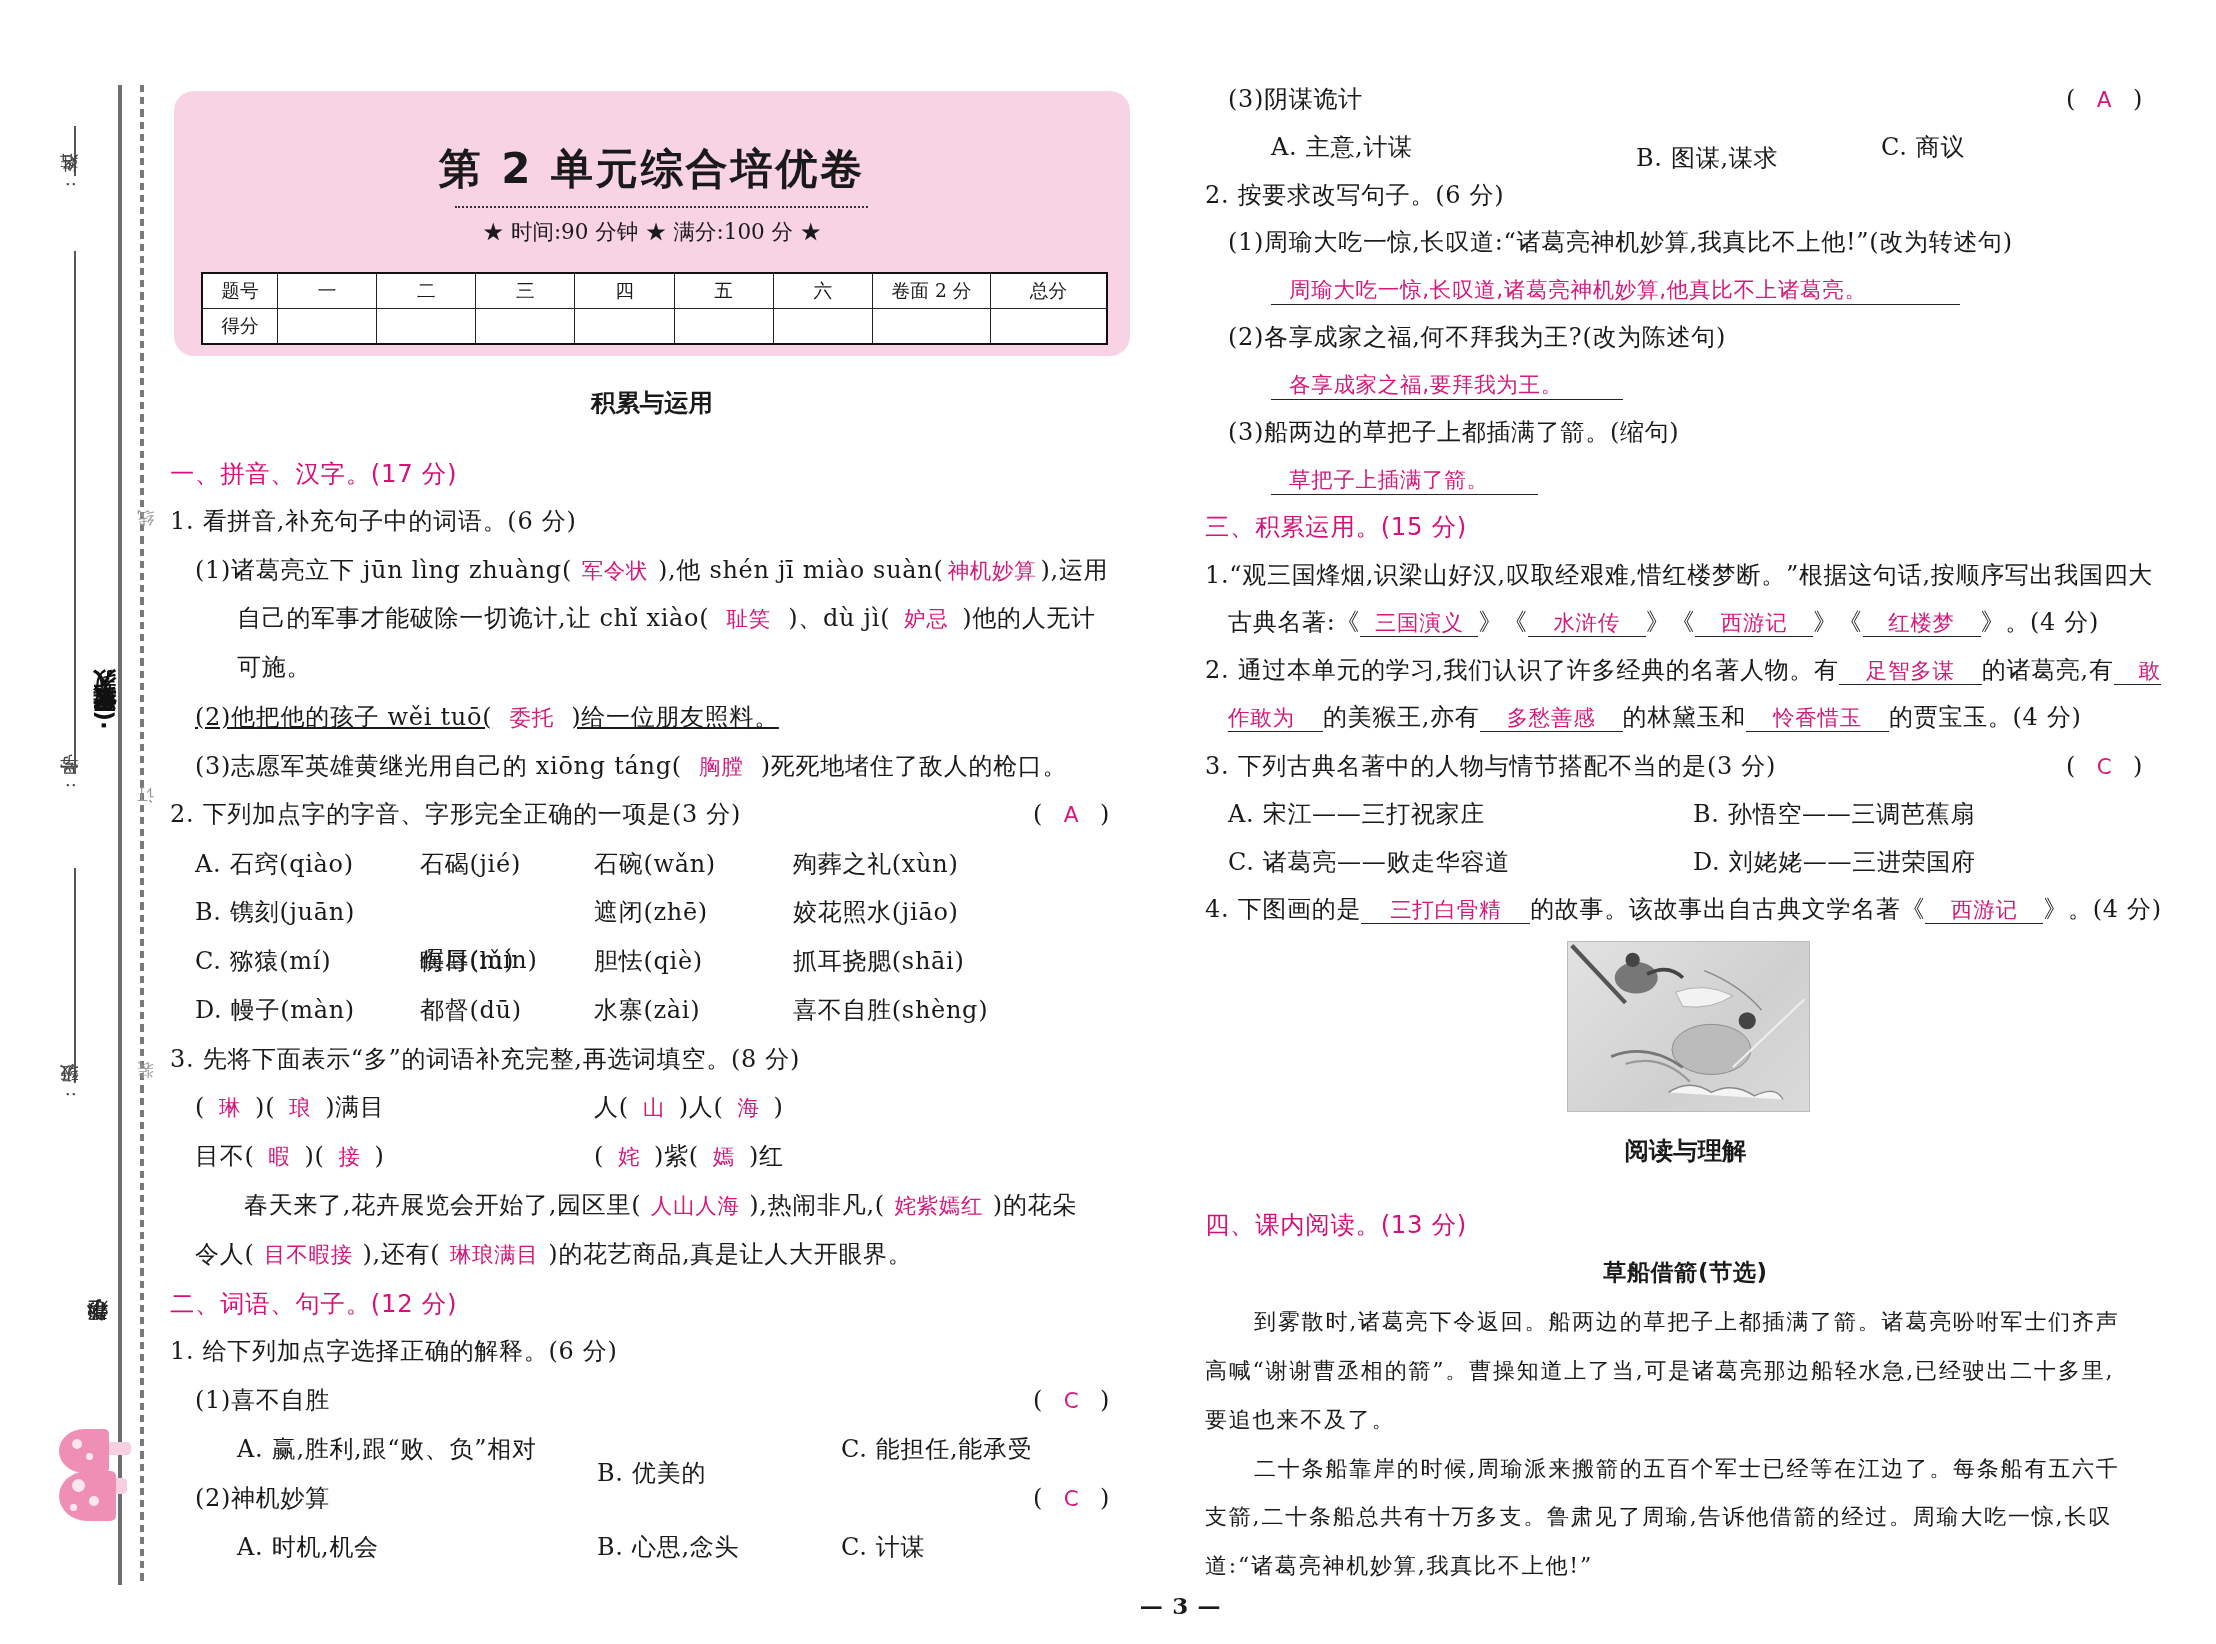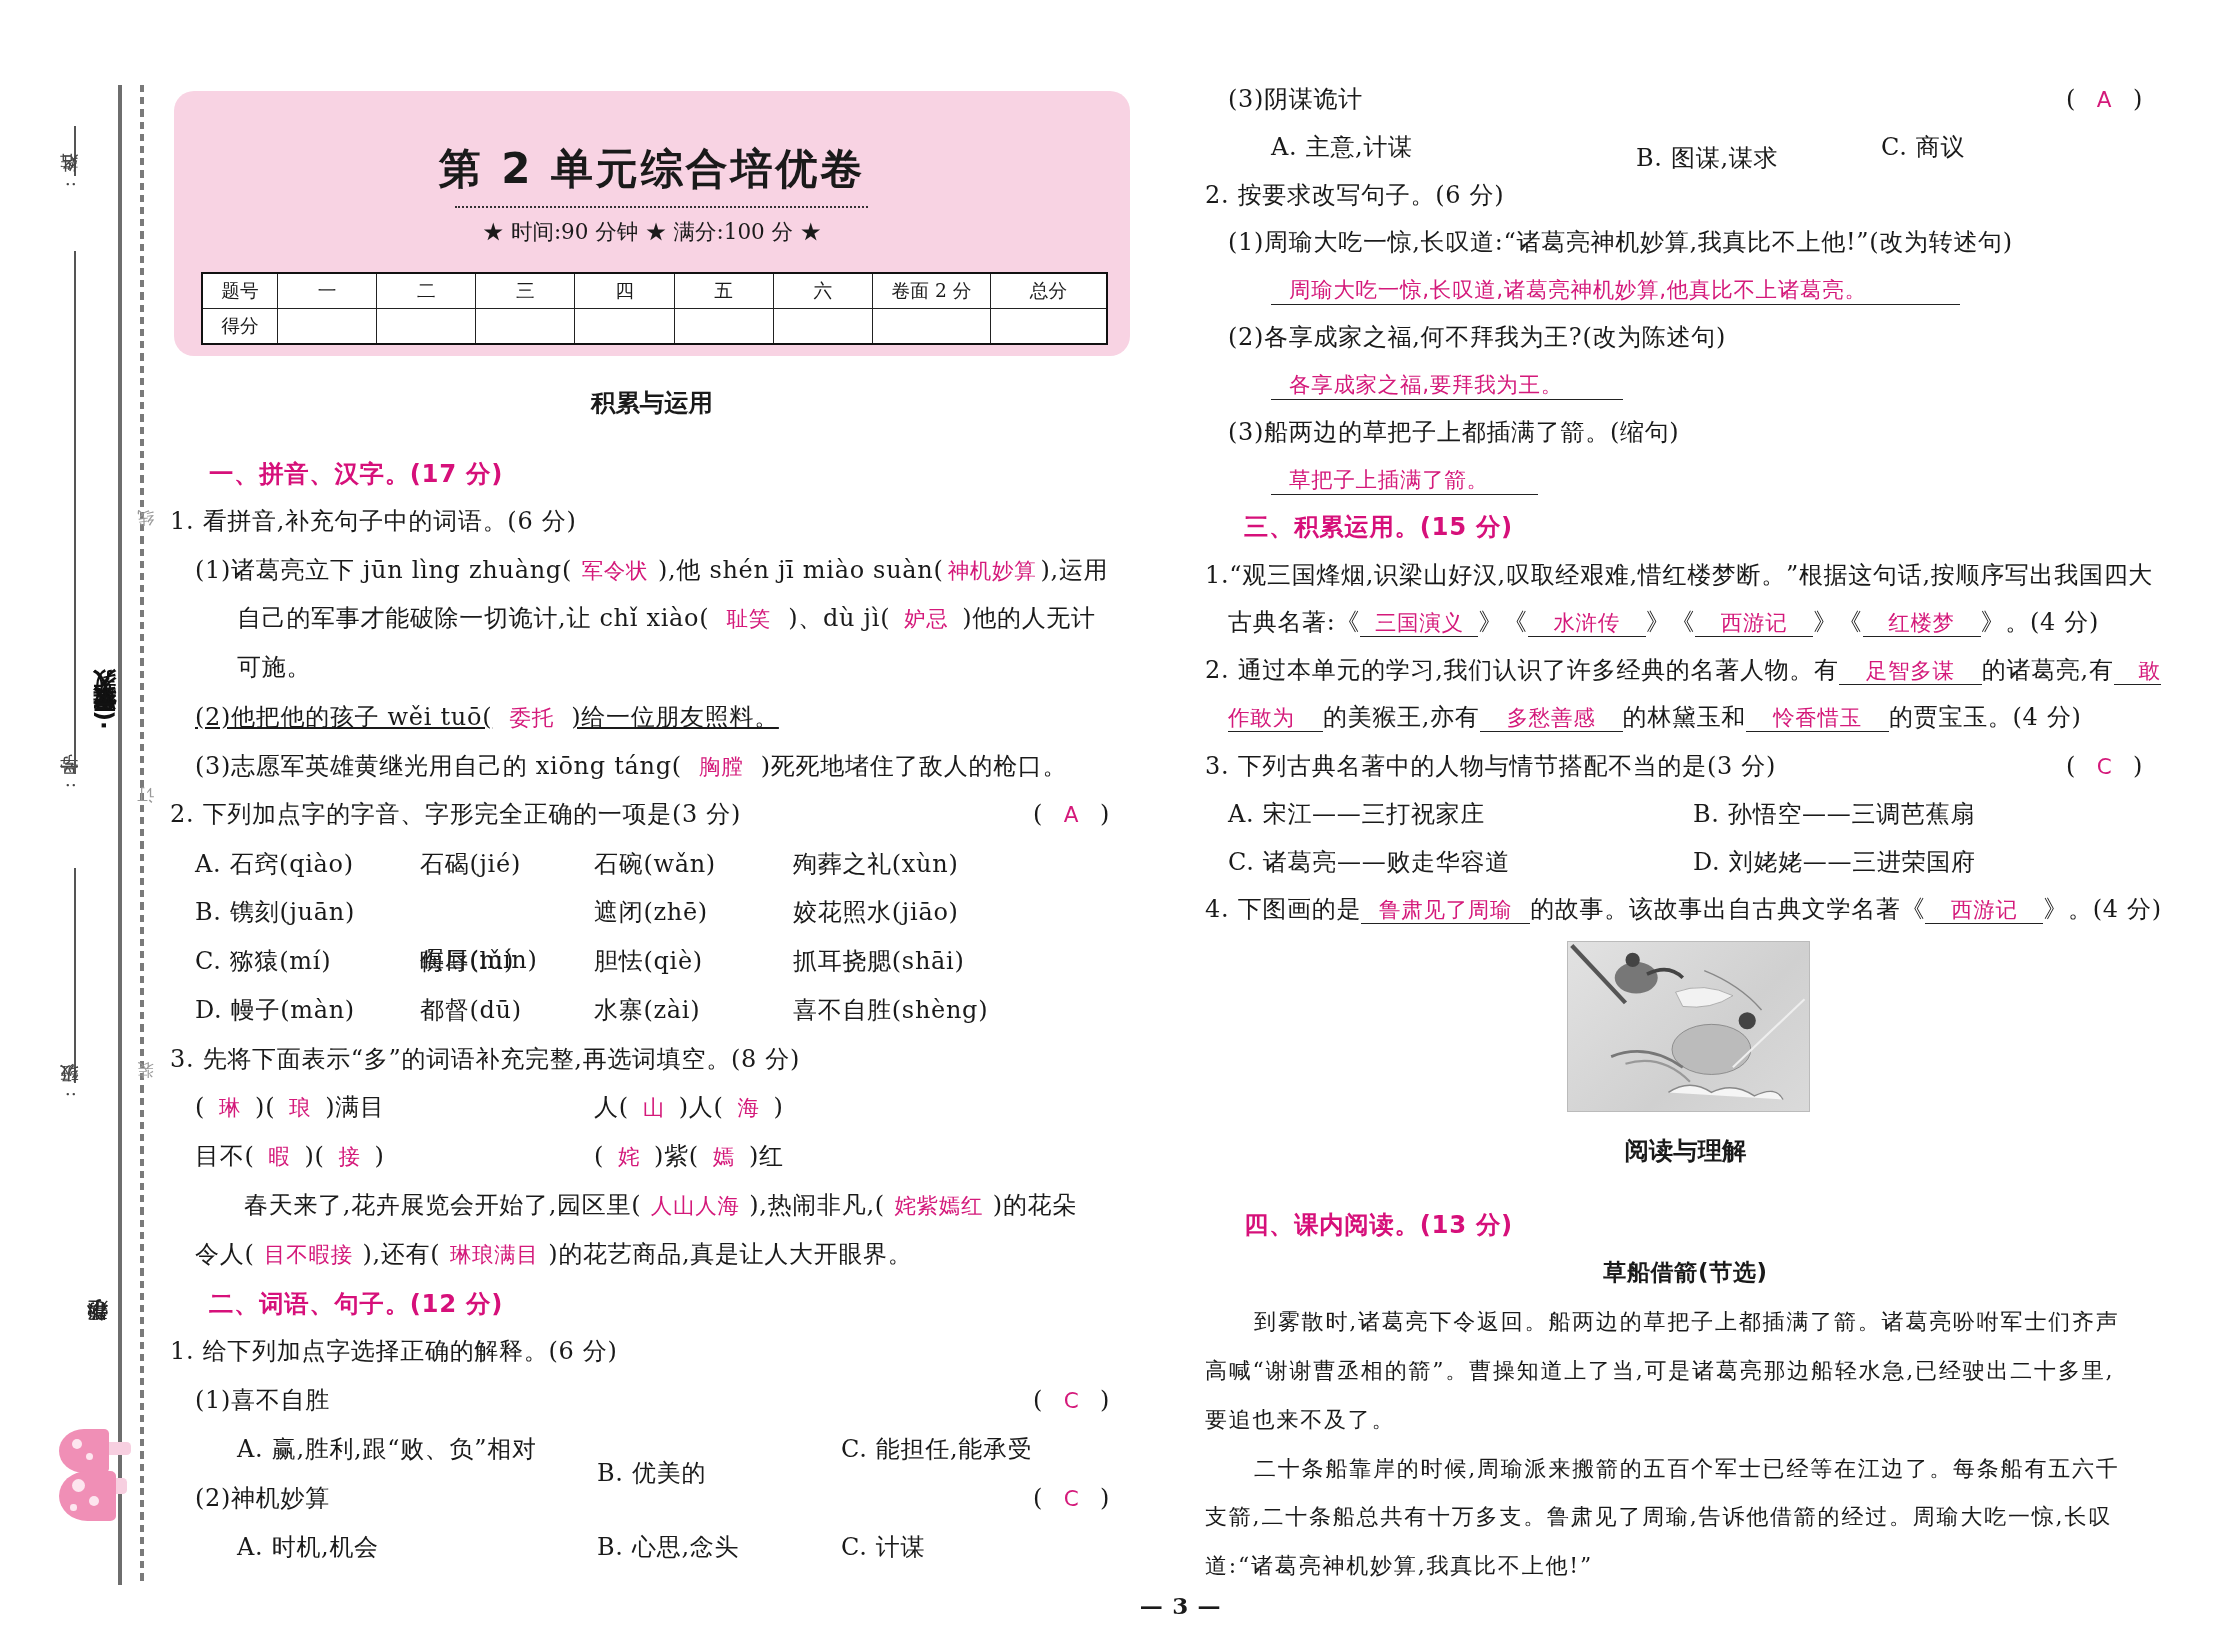--- a/index.html
+++ b/index.html
@@ -1,21 +1,21 @@
 <!DOCTYPE html>
 <html style="font-size:11.5px"><head>
 <meta charset="utf-8">
 <style>
   html, body { margin:0; padding:0; background:#ffffff; }
   body { width:2216px; height:1645px; position:relative; overflow:hidden;
          font-family:"DejaVu Serif","Liberation Serif",serif; color:#1a1a1a; }
   .abs { position:absolute; }
   .t { position:absolute; font-size:24px; line-height:29px; white-space:nowrap; letter-spacing:0.7px; }
   .ans { color:#d4197a; font-family:"DejaVu Sans","Liberation Sans",sans-serif; font-size:21.5px; }
-  .sec { color:#d6107a; font-weight:bold; font-family:"DejaVu Sans","Liberation Sans",sans-serif; font-size:24.4px;margin-left:39px; }
+  .sec { color:#d6107a; font-weight:normal; font-family:"DejaVu Sans","Liberation Sans",sans-serif; font-size:24.4px; }
   .blank { display:inline-block; border-bottom:1.4px solid #222; text-align:center; line-height:26px; }
   .paren-ans { display:inline-block; text-align:center; }
   
   .vline { position:absolute; width:3.6px; background:#6e6e6e; }
   .vdash { position:absolute; width:4.3px; background:repeating-linear-gradient(to bottom,#7a7a7a 0 7.2px,transparent 7.2px 12.2px); }
   .vtext { position:absolute; writing-mode:vertical-rl; transform:rotate(180deg); white-space:nowrap; }
   .fieldline { position:absolute; width:2.2px; background:#555; }
   
   .card { position:absolute; left:174px; top:91px; width:956px; height:265px; background:#f8d3e3; border-radius:20px; }
   .title { position:absolute; left:0; right:0; top:50px; text-align:center; font-size:42px; font-weight:bold; font-family:"DejaVu Sans","Liberation Sans",sans-serif; letter-spacing:2.9px; }
@@ -183,21 +183,21 @@
 <div class="t" style="left:1228px; top:703px;">
   <span class="blank ans" style="width:95px; text-align:left">作敢为</span><span>的美猴王,亦有</span><span class="blank ans" style="width:143px">多愁善感</span><span>的林黛玉和</span><span class="blank ans" style="width:143px">怜香惜玉</span><span>的贾宝玉。(4 分)</span>
 </div>
 <div class="t" style="left:1205px; top:752px;">3. 下列古典名著中的人物与情节搭配不当的是(3 分)</div>
 <div class="t" style="left:2066px; top:752px;">(<span class="paren-ans ans" style="width:57px">C</span>)</div>
 <div class="t" style="left:1228px; top:800px;">A. 宋江——三打祝家庄</div>
 <div class="t" style="left:1693px; top:800px;">B. 孙悟空——三调芭蕉扇</div>
 <div class="t" style="left:1228px; top:848px;">C. 诸葛亮——败走华容道</div>
 <div class="t" style="left:1693px; top:848px;">D. 刘姥姥——三进荣国府</div>
 <div class="t" style="left:1205px; top:895px;">
-  <span>4. 下图画的是</span><span class="blank ans" style="width:169px">鲁肃见了周瑜</span><span>的故事。该故事出自古典文学名著《</span><span class="blank ans" style="width:118px">西游记</span><span>》。(4 分)</span>
+  <span>4. 下图画的是</span><span class="blank ans" style="width:169px">三打白骨精</span><span>的故事。该故事出自古典文学名著《</span><span class="blank ans" style="width:118px">西游记</span><span>》。(4 分)</span>
 </div>
 
 <div class="illus" title="孙悟空与白骨精打斗图">
   <svg width="241" height="169" viewBox="0 0 336 236">
     <line x1="5" y1="5" x2="80" y2="85" stroke="#555" stroke-width="6"></line>
     <ellipse cx="95" cy="50" rx="30" ry="22" fill="#777"></ellipse>
     <circle cx="90" cy="25" r="10" fill="#444"></circle>
     <path d="M110 45 Q140 30 160 50" stroke="#444" stroke-width="5" fill="none"></path>
     <path d="M150 70 Q190 55 230 75 Q200 95 160 90 Z" fill="#f2f2f2" stroke="#999"></path>
     <path d="M190 40 Q240 60 270 95" stroke="#888" stroke-width="2" fill="none"></path>

